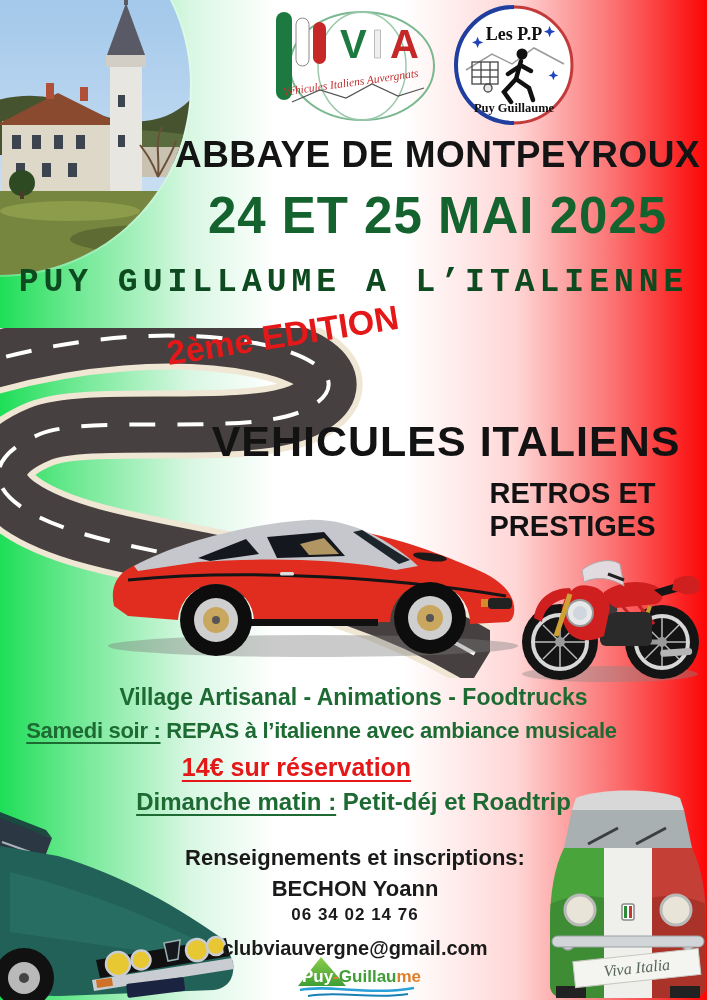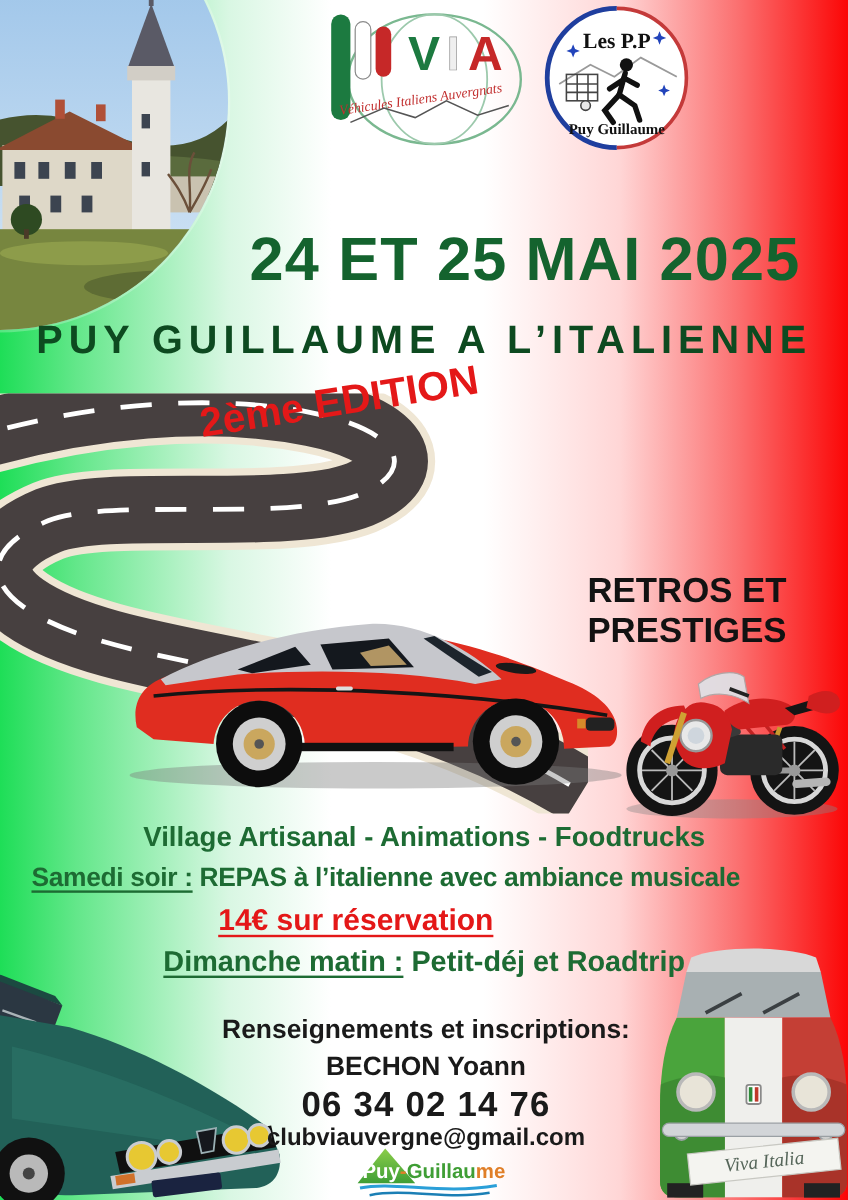--- a/index.html
+++ b/index.html
@@ -4,35 +4,35 @@
 <style>
   html,body{margin:0;padding:0;}
   .poster{position:relative;width:707px;height:1000px;overflow:hidden;
     font-family:"Liberation Sans",sans-serif;
     background:linear-gradient(90deg,#1ede57 0%,#63e78a 9%,#d9f7e3 27%,#ffffff 39%,#ffffff 57%,#ffd6d6 73%,#fb7070 87%,#fb0606 100%);}
   .abs{position:absolute;}
   .ctr{text-align:center;}
   .b{font-weight:bold;}
   .venue{top:134px;left:168px;width:539px;font-size:37px;letter-spacing:.5px;color:#141414;z-index:6;}
   .dates{top:186px;left:168px;width:539px;font-size:51px;letter-spacing:1px;color:var(--green-dark,#14632e);z-index:6;}
-  .event{top:264px;left:0;width:707px;font-size:33px;letter-spacing:5px;color:#0d4a20;z-index:6;white-space:nowrap;}
+  .event{top:264px;left:0;width:707px;font-size:33px;letter-spacing:5px;color:#0d4a20;z-index:6;white-space:nowrap;font-family:Liberation Mono, monospace;}
   .edition{top:334px;left:170px;font-size:34px;color:var(--red-accent,#e41818);transform:rotate(-9deg);transform-origin:left bottom;white-space:nowrap;z-index:6;}
   .gath1{top:371px;left:185px;width:522px;font-size:43px;letter-spacing:2px;color:#121212;z-index:6;}
   .gath2{top:417px;left:185px;width:522px;font-size:43px;letter-spacing:1px;color:#121212;z-index:6;}
   .cat1{top:477px;left:419px;width:307px;font-size:29px;color:#121212;z-index:6;}
   .cat2{top:510px;left:400px;width:307px;font-size:25px;color:#121212;z-index:6;}
   .activities{top:684px;left:0;width:707px;font-size:23px;color:var(--green-text,#1d6b33);z-index:6;}
   .saturday{top:718px;left:0;width:643px;font-size:22px;letter-spacing:-.3px;color:var(--green-text,#1d6b33);z-index:6;white-space:nowrap;}
   .price{top:753px;left:0;width:593px;font-size:25px;color:var(--red-accent,#e41818);z-index:6;}
   .price span{text-decoration:underline;text-decoration-thickness:2px;text-underline-offset:4px;}
   .sunday{top:788px;left:0;width:707px;font-size:24px;color:var(--green-text,#1d6b33);z-index:6;}
   .u{text-decoration:underline;text-decoration-thickness:2px;text-underline-offset:4px;}
   .c-head{top:845px;left:155px;width:400px;font-size:22px;color:#1a1a1a;z-index:6;}
   .c-name{top:876px;left:155px;width:400px;font-size:22px;color:#1a1a1a;z-index:6;}
-  .c-phone{top:905px;left:155px;width:400px;font-size:29px;letter-spacing:1px;color:#1a1a1a;z-index:6;}
+  .c-phone{top:905px;left:155px;width:400px;font-size:17px;letter-spacing:1px;color:#1a1a1a;z-index:6;}
   .c-email{top:937px;left:155px;width:400px;font-size:20px;color:#1a1a1a;z-index:6;}
   .abbey{top:-105px;left:-190px;width:380px;height:380px;border-radius:50%;overflow:hidden;z-index:2;box-shadow:0 0 0 2px rgba(255,255,255,.25);}
   .via{top:6px;left:262px;width:180px;height:118px;z-index:3;}
   .pp{top:4px;left:452px;width:124px;height:122px;z-index:3;text-align:center;}
   .road{top:328px;left:0;width:490px;height:350px;z-index:1;}
   .car{top:508px;left:98px;width:435px;height:152px;z-index:3;}
   .moto{top:534px;left:512px;width:196px;height:152px;z-index:3;}
   .alfa{top:812px;left:0;width:240px;height:188px;z-index:5;}
   .fiat{top:784px;left:548px;width:160px;height:216px;z-index:5;}
   .town{top:952px;left:288px;width:140px;height:48px;z-index:6;}
@@ -137,23 +137,25 @@
   </div>
 
   <div class="abs road">
     <svg width="490" height="350" viewBox="0 0 490 350">
       <path d="M -40 42 C 70 6 180 0 260 16 C 330 30 352 62 300 84 C 240 108 90 86 40 106 C -8 126 -14 154 20 178 C 60 206 130 218 210 234 C 310 252 400 280 485 332" fill="none" stroke="#efe6d4" stroke-width="68"></path>
       <path d="M -40 42 C 70 6 180 0 260 16 C 330 30 352 62 300 84 C 240 108 90 86 40 106 C -8 126 -14 154 20 178 C 60 206 130 218 210 234 C 310 252 400 280 485 332" fill="none" stroke="#474040" stroke-width="56"></path>
       <path d="M -40 42 C 70 6 180 0 260 16 C 330 30 352 62 300 84 C 240 108 90 86 40 106 C -8 126 -14 154 20 178 C 60 206 130 218 210 234 C 310 252 400 280 485 332" fill="none" stroke="#ffffff" stroke-width="4" stroke-dasharray="26 22"></path>
     </svg>
   </div>
 
+  <div class="abs ctr b venue">ABBAYE DE MONTPEYROUX</div>
   <div class="abs ctr b dates">24 ET 25 MAI 2025</div>
   <div class="abs ctr b event">PUY GUILLAUME A L’ITALIENNE</div>
   <div class="abs b edition">2ème EDITION</div>
+  <div class="abs ctr b gath2">VEHICULES ITALIENS</div>
   <div class="abs ctr b cat1">RETROS ET PRESTIGES</div>
 
   <div class="abs car">
     <svg width="435" height="152" viewBox="0 0 435 152">
       <ellipse cx="215" cy="138" rx="205" ry="11" fill="#7a7a7a" opacity="0.4"></ellipse>
       <path d="M 16,98 C 12,80 18,64 40,56 L 96,44 C 150,22 215,14 255,22 C 305,31 345,47 375,60 C 398,69 414,82 416,98 C 417,106 415,112 410,114 L 372,116 A 40,40 0 0,0 292,114 L 156,116 A 38,38 0 0,0 80,112 L 30,108 Z" fill="#e02d20"></path>
       <path d="M 36,58 C 80,34 150,16 210,12 C 252,10 292,32 320,58 L 298,62 C 238,50 158,50 100,54 L 40,63 Z" fill="#c6c7cc"></path>
       <polygon points="100,50 148,31 161,46 112,53" fill="#14181e"></polygon>
       <polygon points="169,29 226,24 247,48 179,50" fill="#14181e"></polygon>
       <polygon points="202,36 226,30 241,46 211,47" fill="#c2a36a" opacity="0.9"></polygon>

